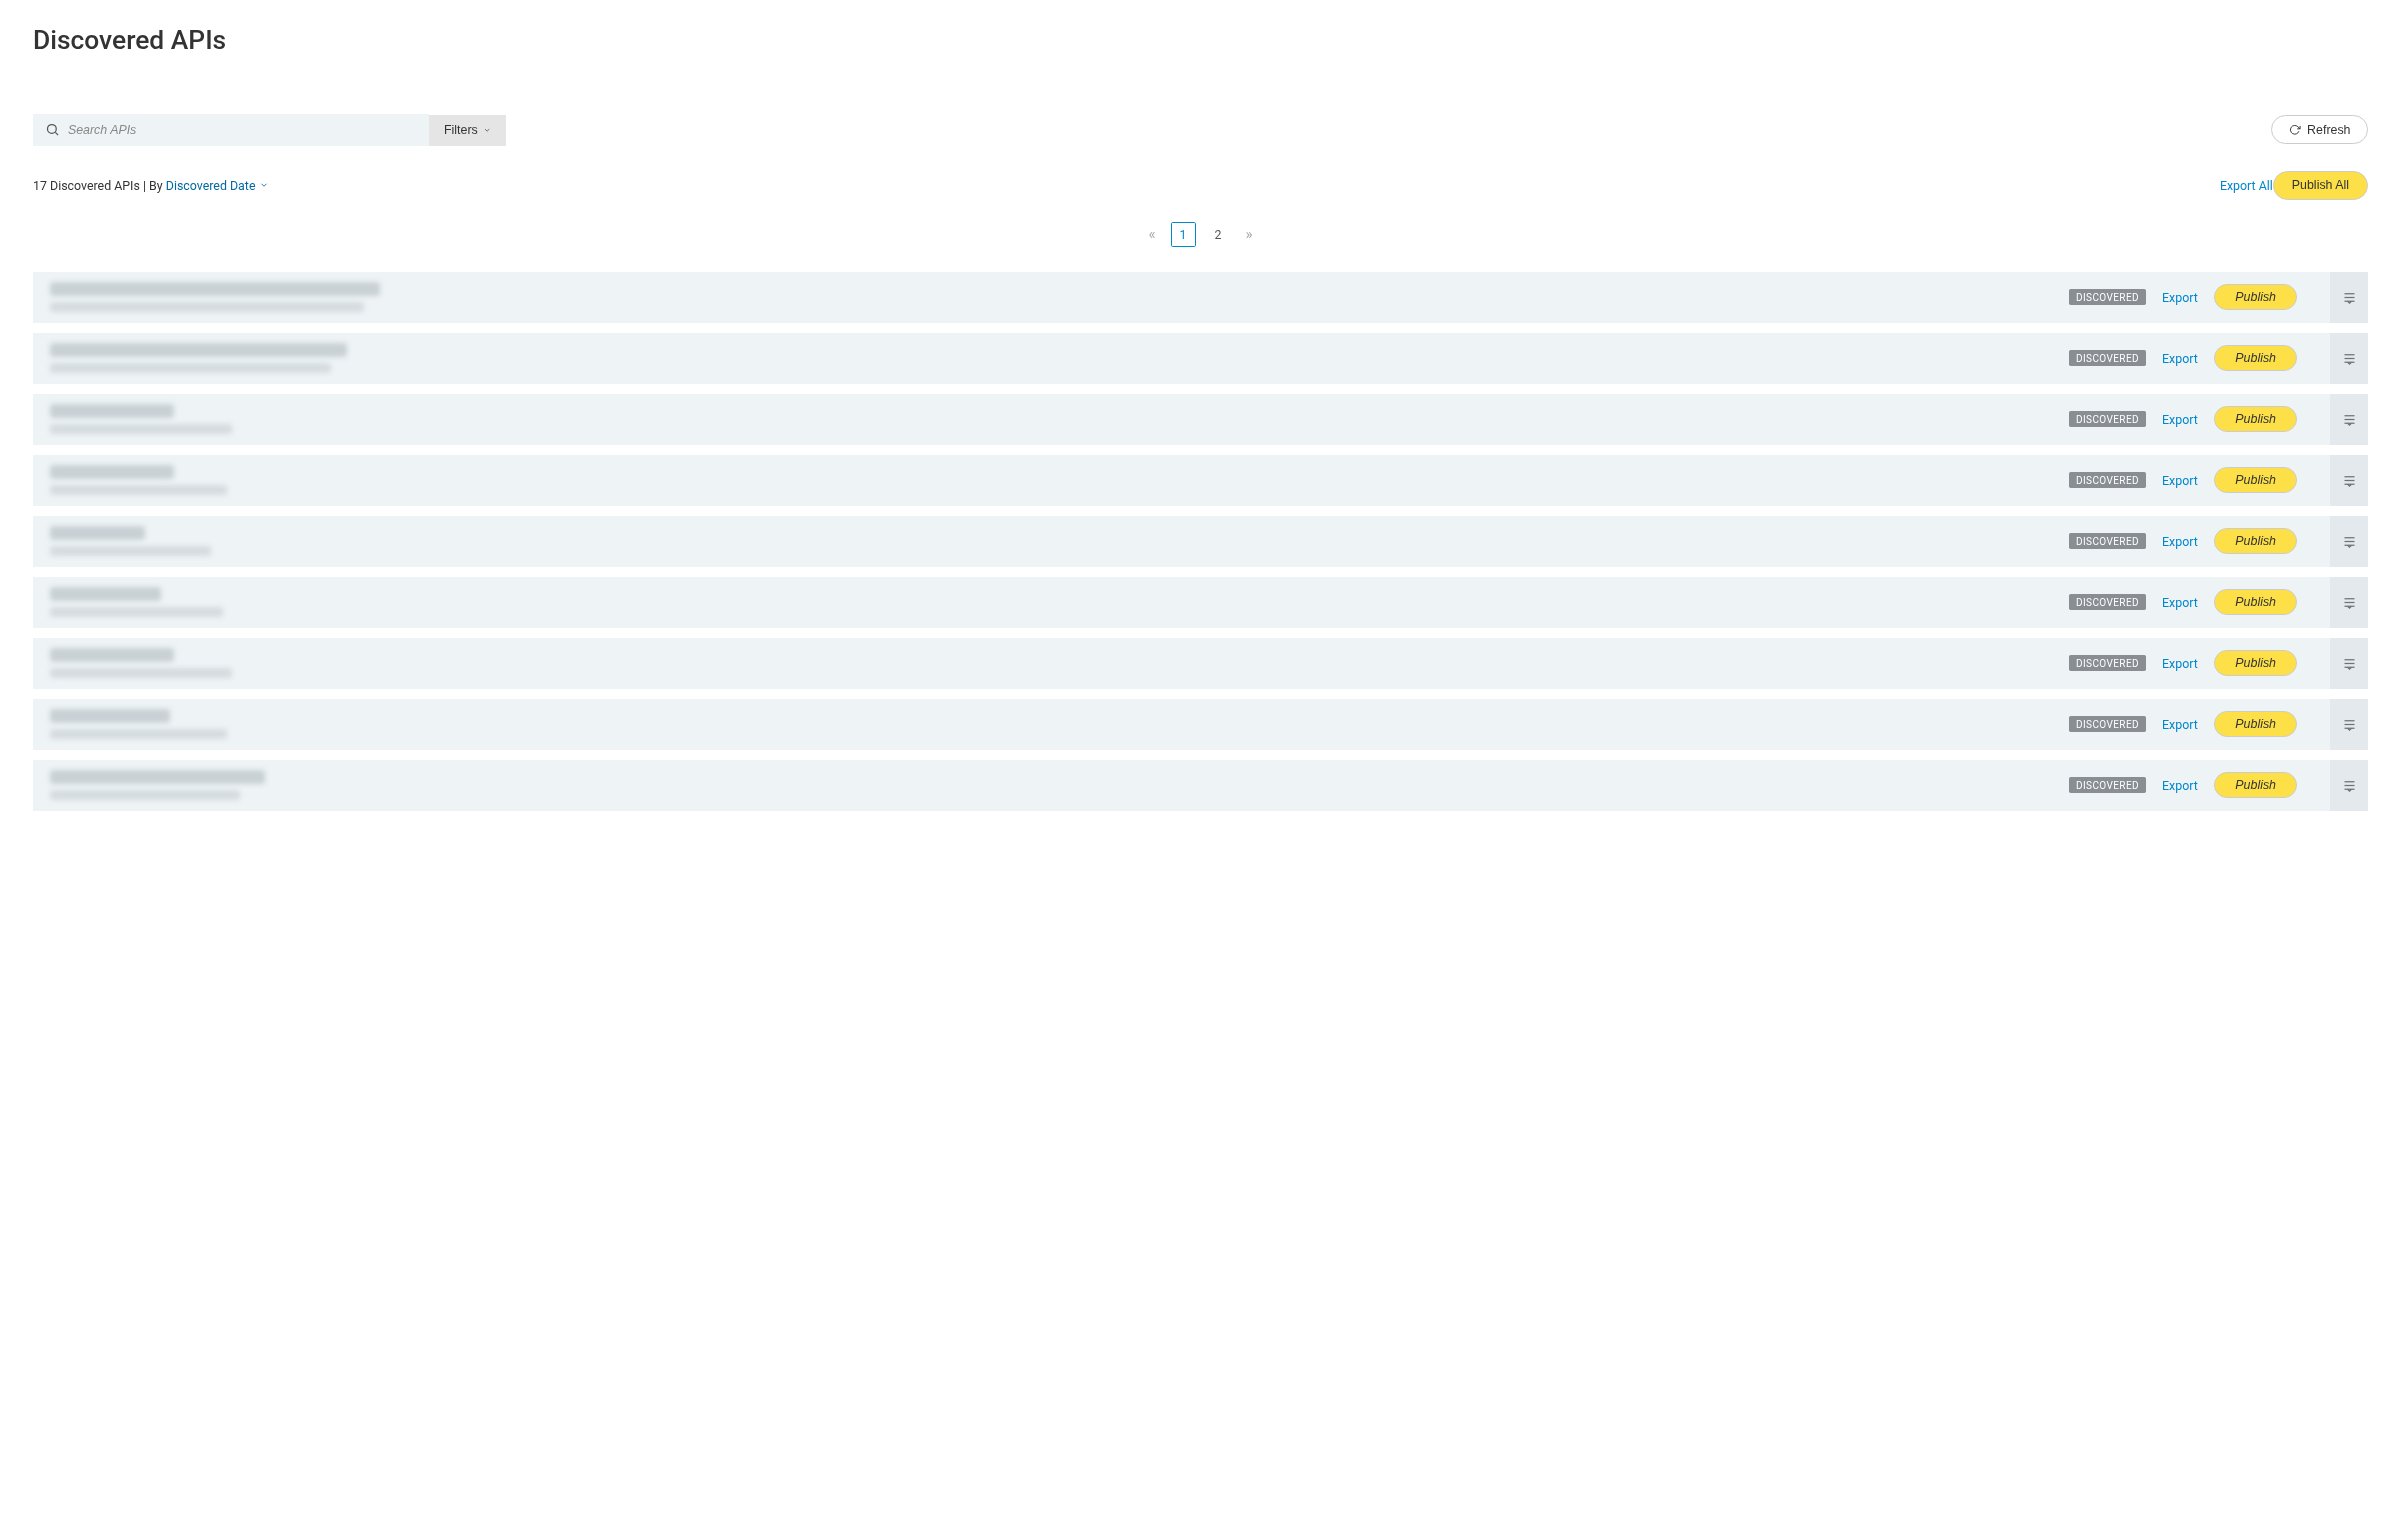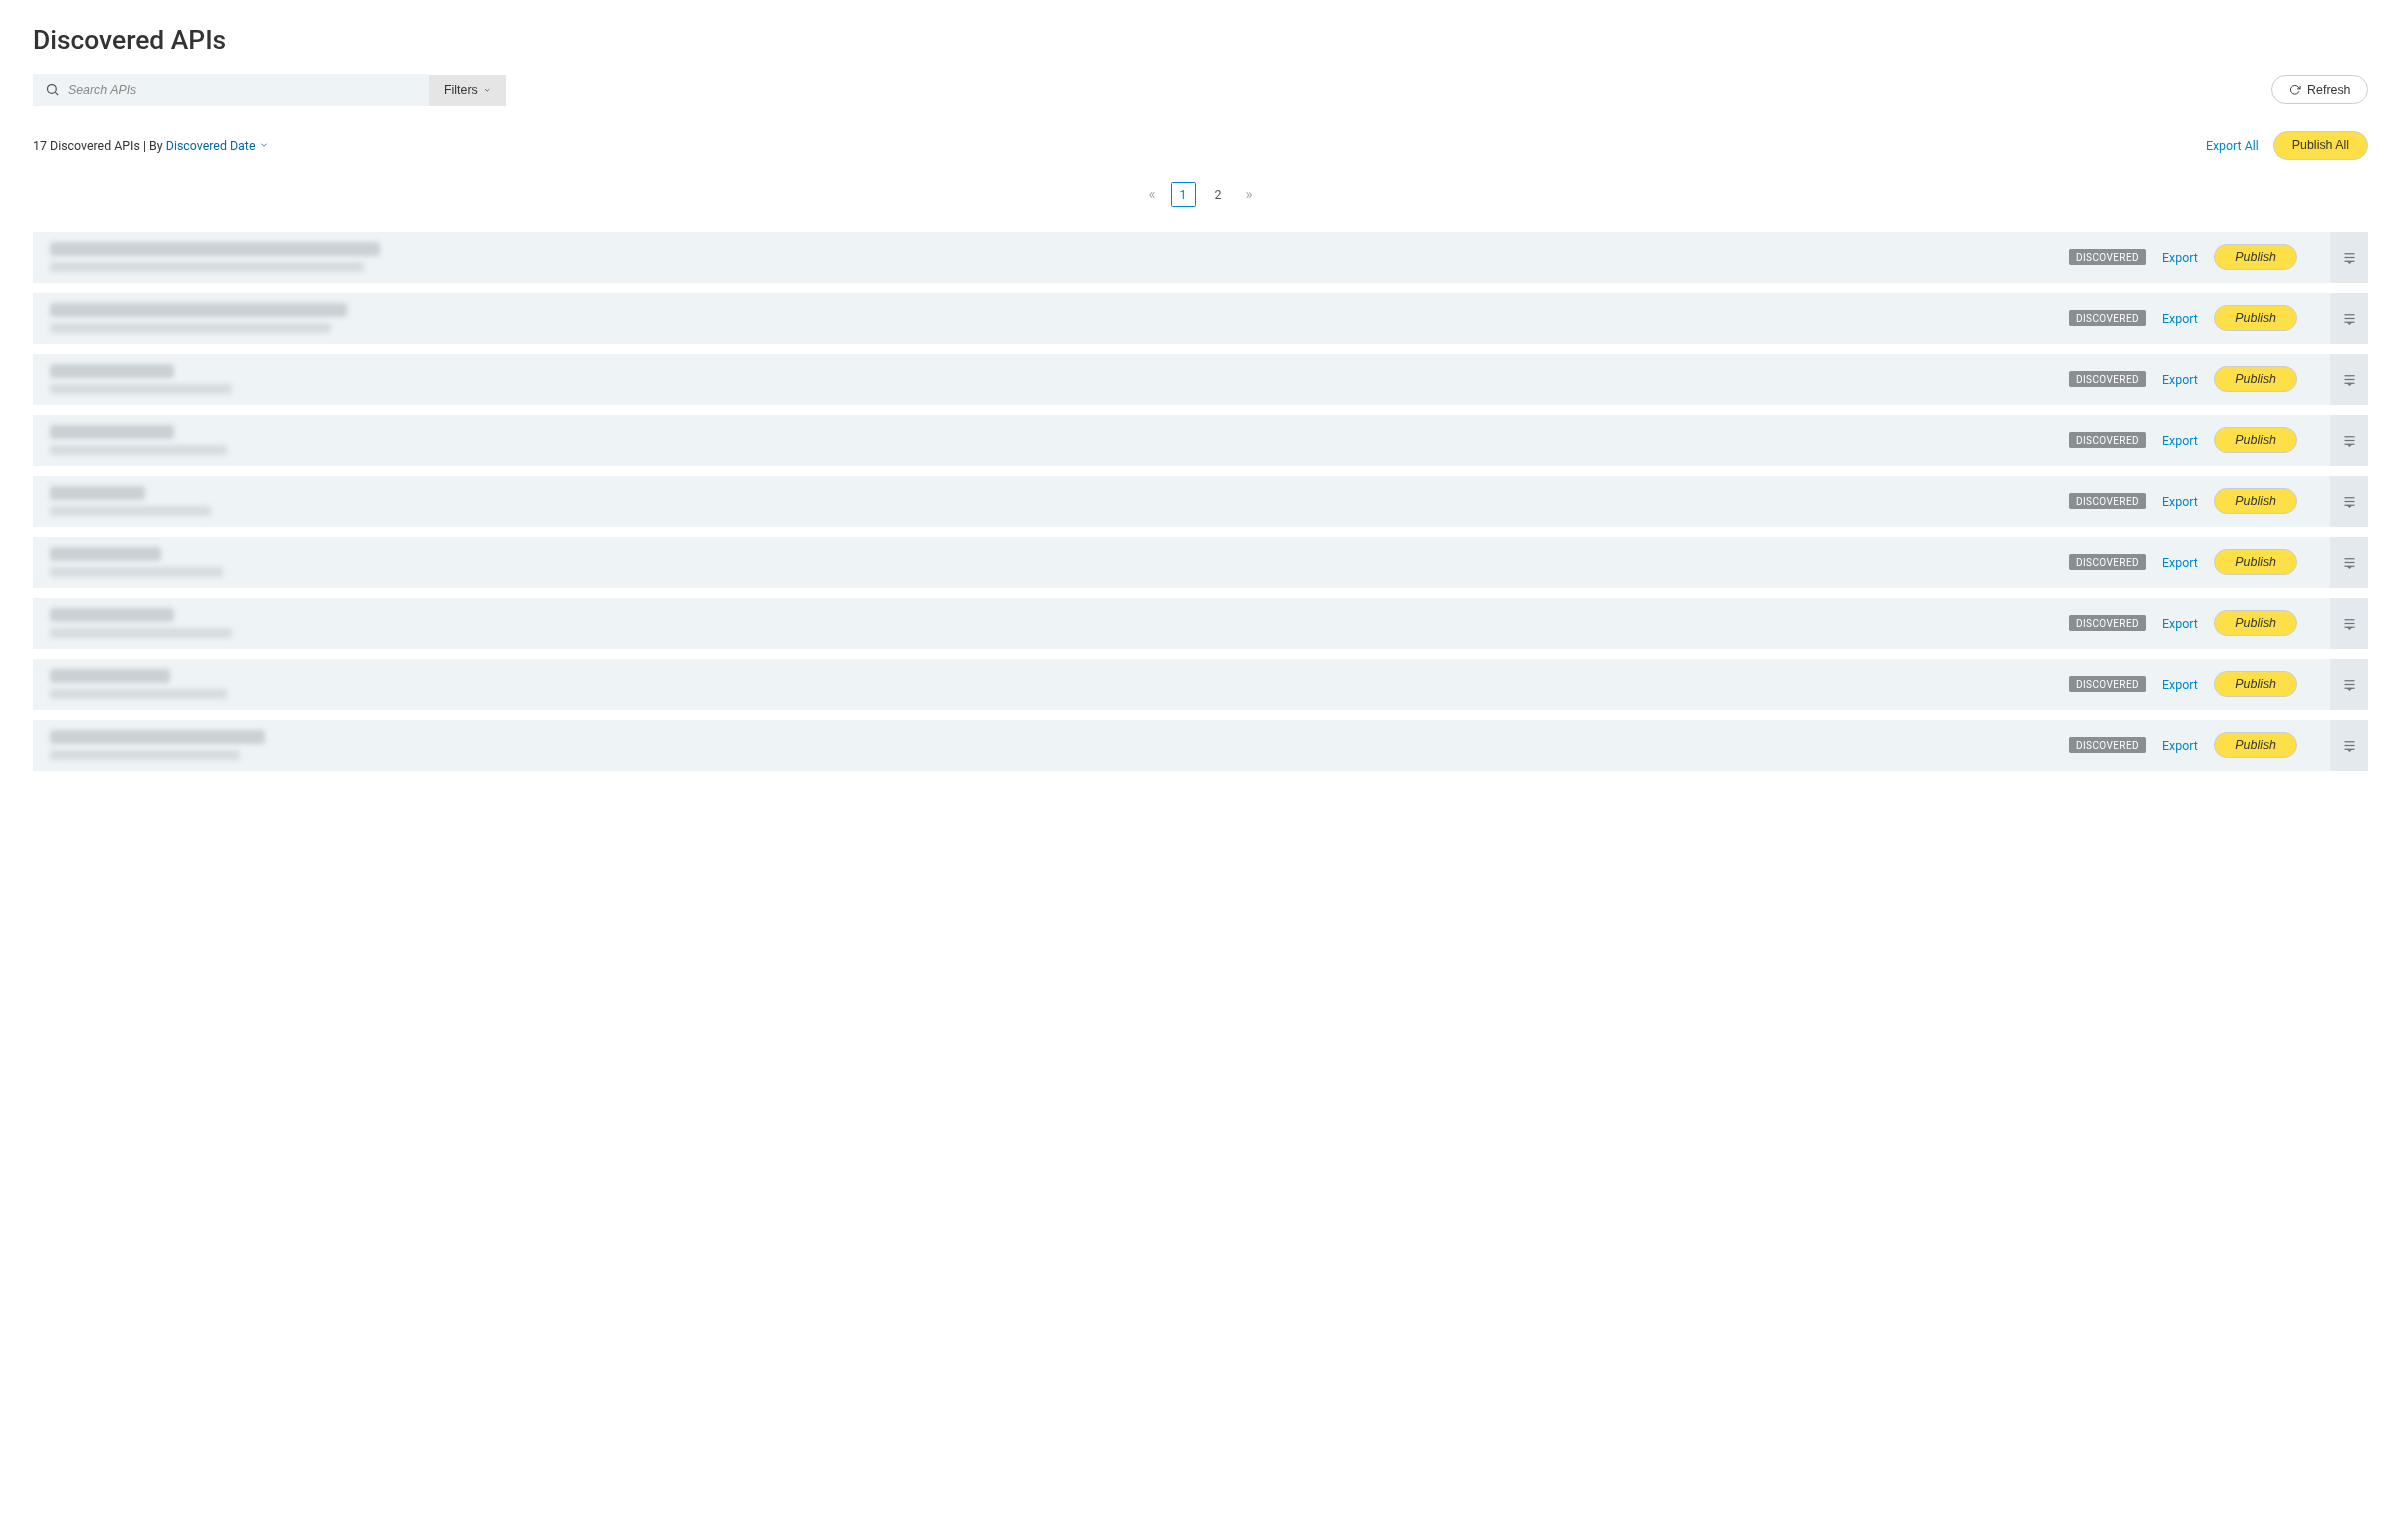--- a/index.html
+++ b/index.html
@@ -10,21 +10,21 @@
     body {
       font-family: -apple-system, BlinkMacSystemFont, "Segoe UI", Roboto, Helvetica, Arial, sans-serif;
       background: #fff;
       color: #333;
       padding: 25px 33px;
     }
     .page-title {
       font-size: 26.4px;
       font-weight: 500;
       color: #333;
-      margin-bottom: 19px;
+      margin-bottom: 59px;
     }
     .toolbar-row {
       display: flex;
       justify-content: space-between;
       align-items: center;
       margin-bottom: 25px;
     }
     .search-filters {
       display: flex;
       align-items: flex-end;
@@ -100,21 +100,21 @@
     .sort-link {
       color: #0369a1;
       cursor: pointer;
       display: inline-flex;
       align-items: center;
       gap: 3.3px;
     }
     .summary-right {
       display: flex;
       align-items: center;
-      gap: 14px;
+      gap: 0;
     }
     .link-action {
       color: #0088cc;
       font-size: 12.4px;
       cursor: pointer;
       text-decoration: none;
     }
     .btn-outline {
       background: #fde047;
       border: 0.8px solid #ccc;

